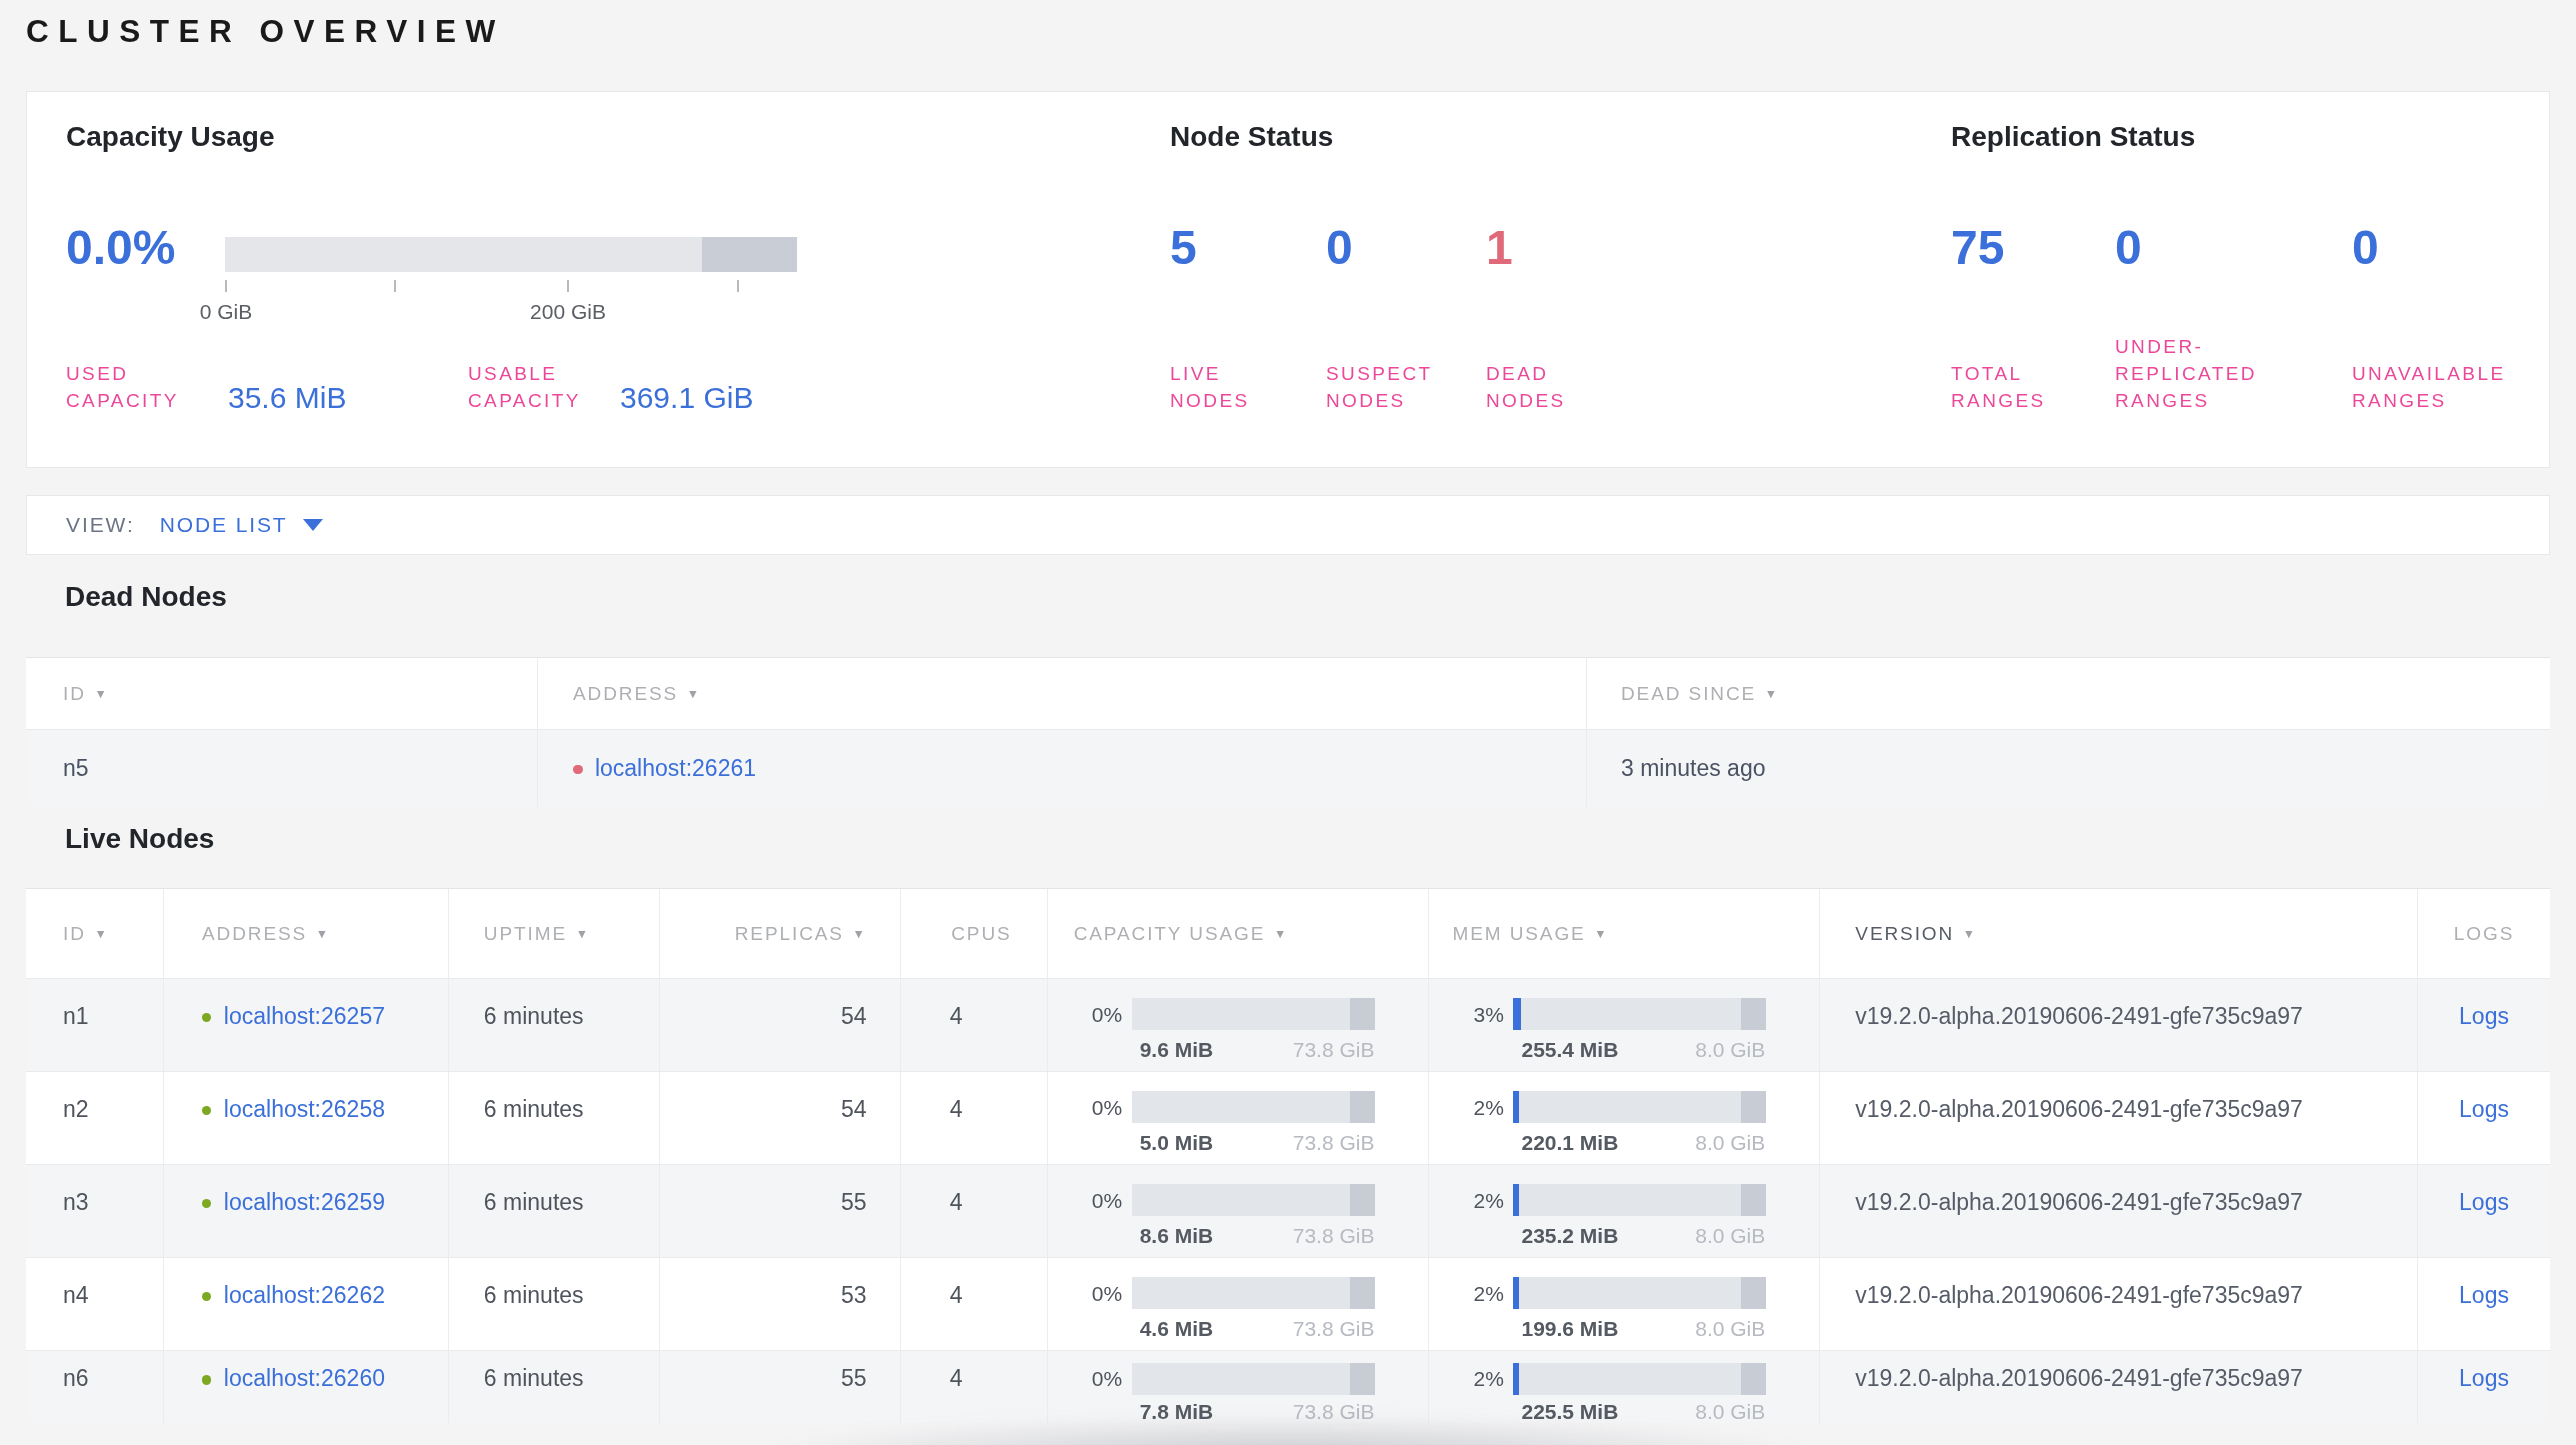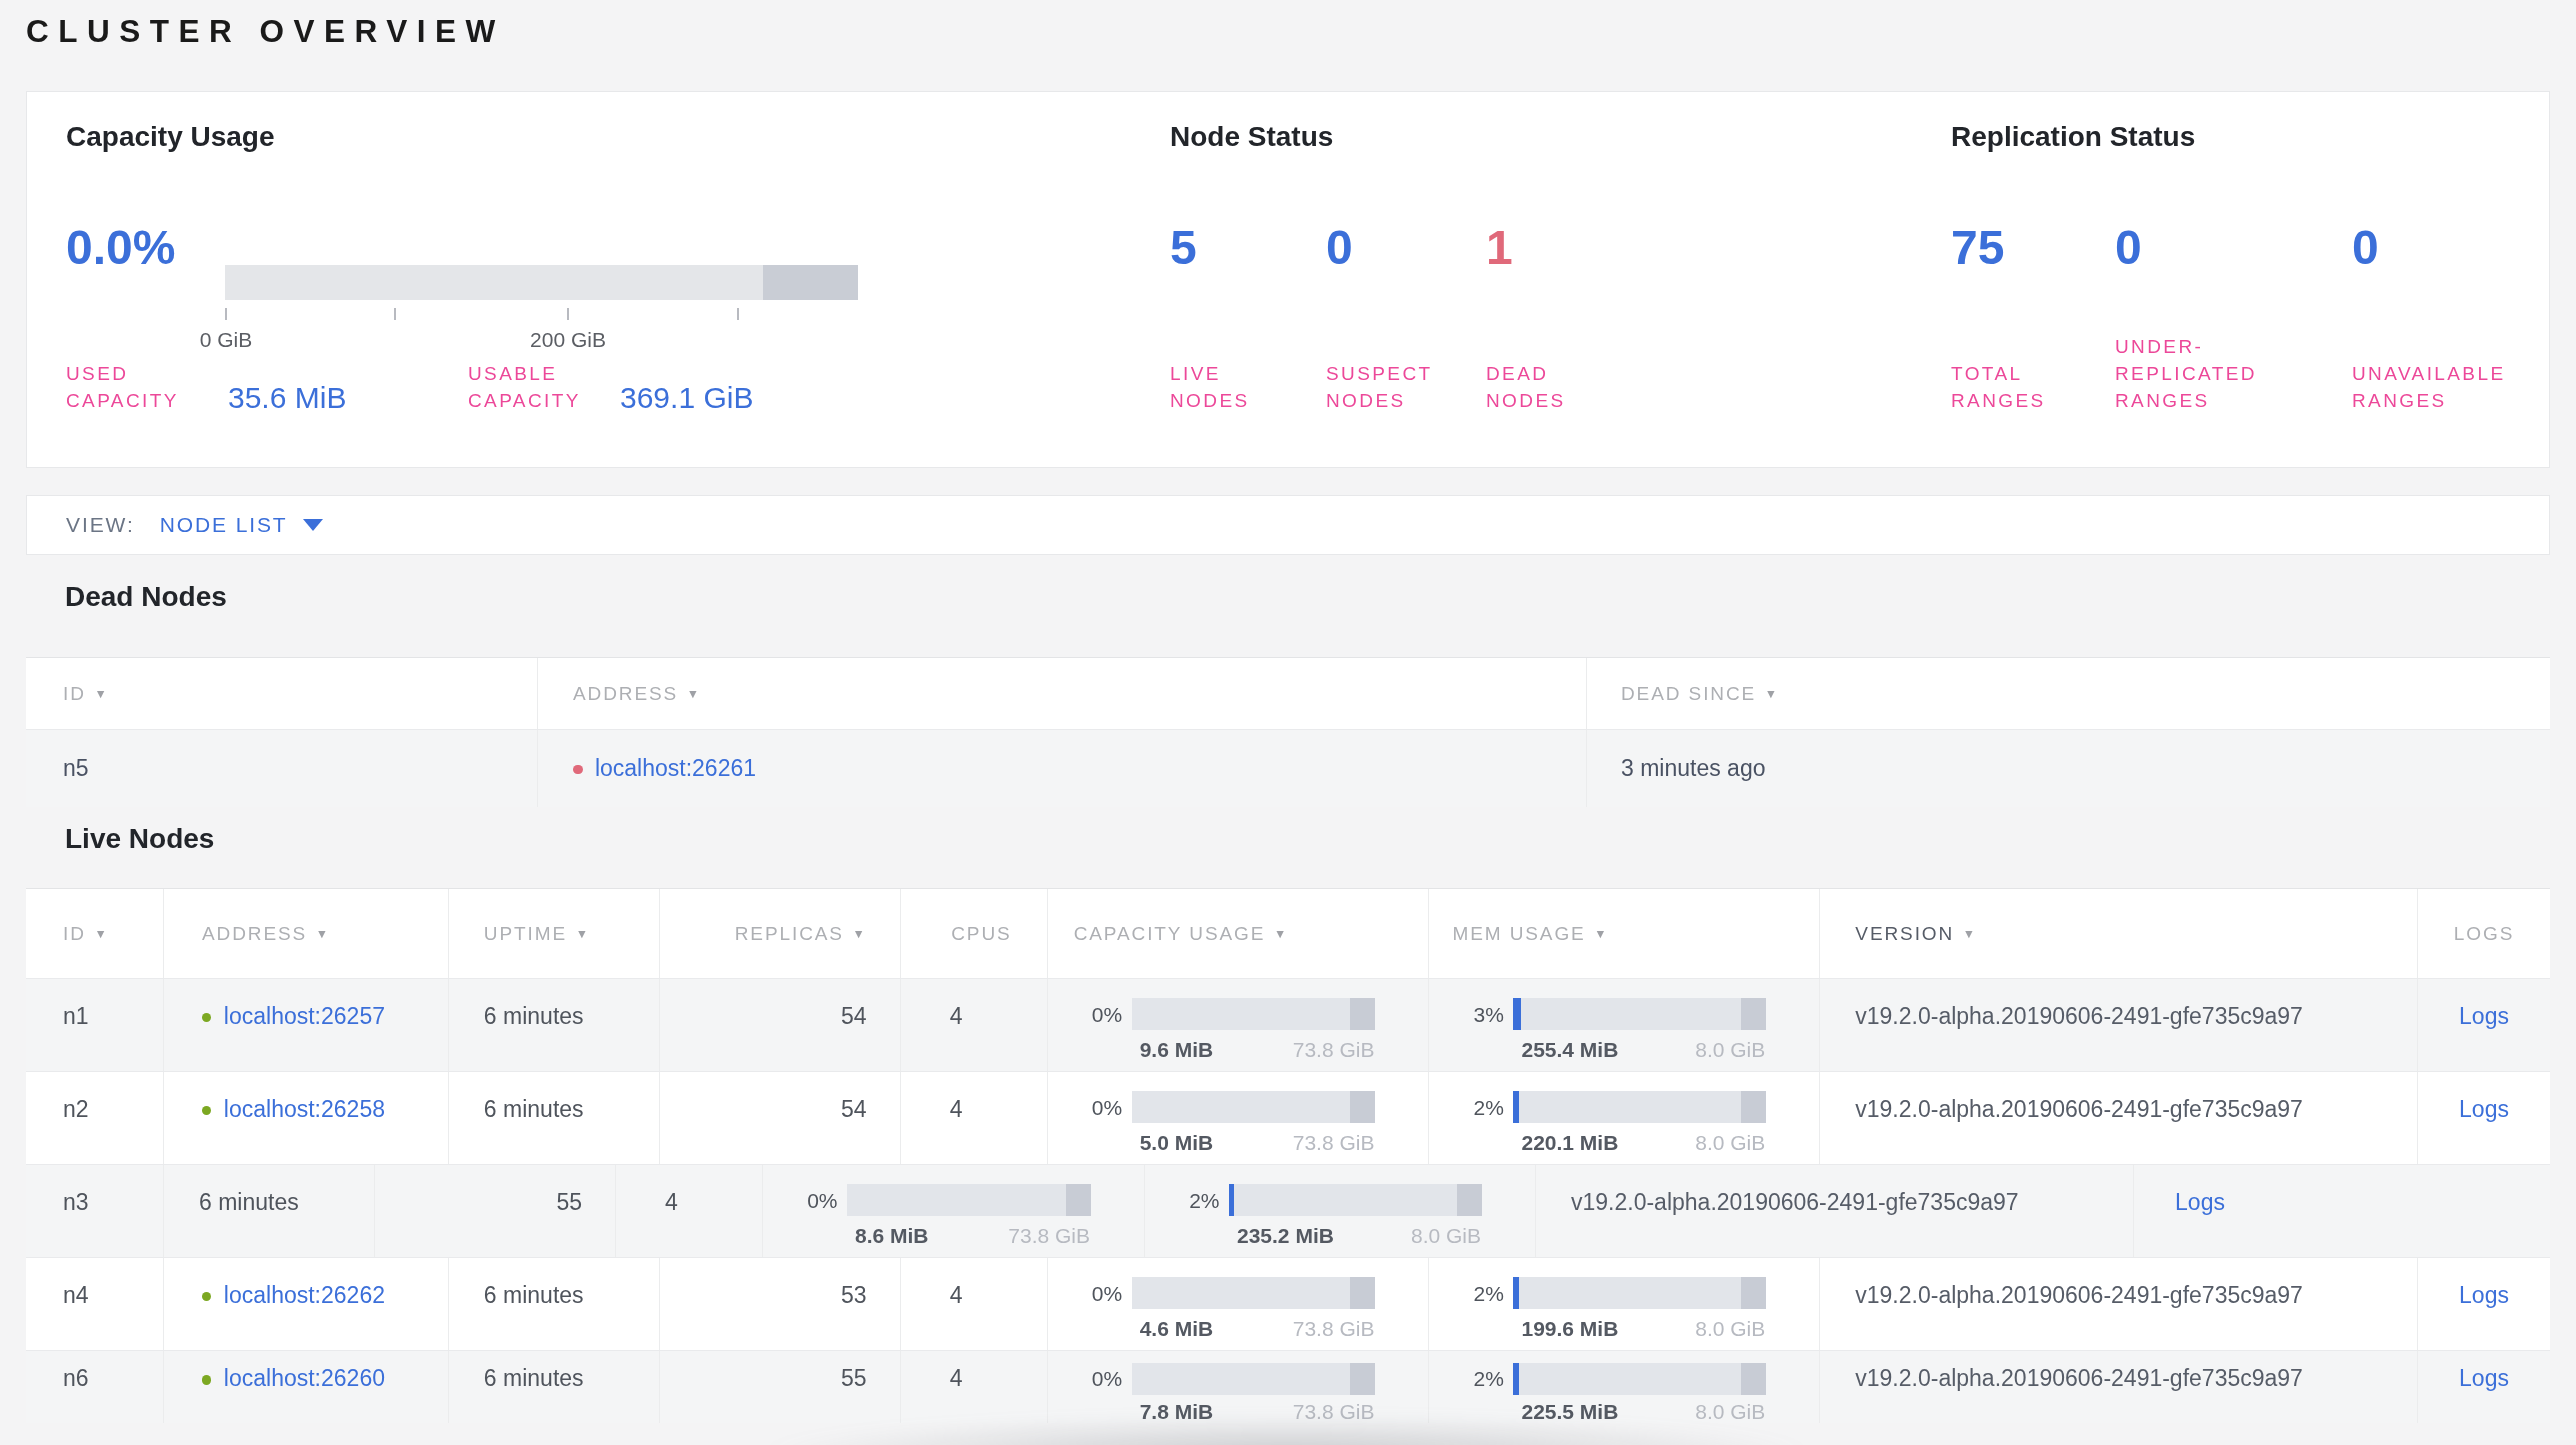--- a/index.html
+++ b/index.html
@@ -39,21 +39,21 @@
     position:absolute; bottom:53px;
     font-size:19px; letter-spacing:2.4px; color:#ec4899;
     line-height:27px; white-space:pre-line; text-transform:uppercase;
   }
   .statvalue {
     position:absolute; bottom:53px;
     font-size:30px; color:#3b6fd9; line-height:32px;
   }
 
   
-  .capbar { position:absolute; left:198px; top:145px; width:633px; height:35px; background:#e4e6e9;margin-top:28px; }
+  .capbar { position:absolute; left:198px; top:145px; width:572px; height:35px; background:#e4e6e9; }
   .capbar .endseg { position:absolute; right:0; top:0; width:95px; height:35px; background:#c9cdd5; }
   .capbar .fill { position:absolute; left:0; top:0; height:35px; background:#3b6fd9; }
   .capbar .tick { position:absolute; top:43px; width:1.9px; height:12.4px; background:#b8bac0; }
   .capbar .ticklabel {
     position:absolute; top:63px; transform:translateX(-50%);
     font-size:21px; color:#5b5e64; white-space:nowrap;
   }
 
   
   .viewbar {
@@ -345,20 +345,21 @@
             <span class="used">220.1 MiB</span>
             <span class="total">8.0 GiB</span>
           </div>
       </div>
       <div class="td col-ver">v19.2.0-alpha.20190606-2491-gfe735c9a97</div>
       <div class="td col-logs"><a class="link">Logs</a></div>
     </div>
 
     <div class="tr alt">
       <div class="td col-id">n3</div>
+      <div class="td col-addr"><span class="dot live"></span><a class="link">localhost:26259</a></div>
       <div class="td col-up">6 minutes</div>
       <div class="td col-rep">55</div>
       <div class="td col-cpu">4</div>
       <div class="td col-cap usage-cell">
         <div class="usage-top">
             <span class="pct">0%</span>
           <div class="minibar">
               <div class="fill" style="width: 0%;"></div>
               <div class="endseg"></div>
             </div>

